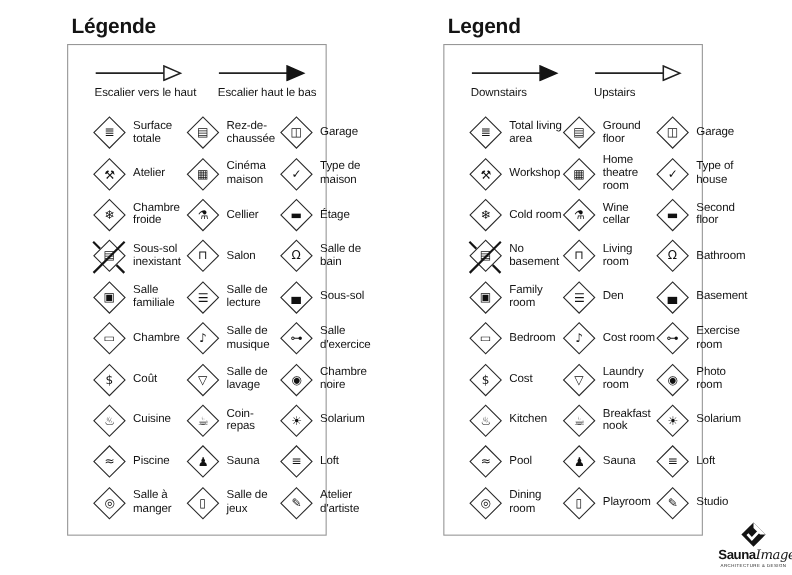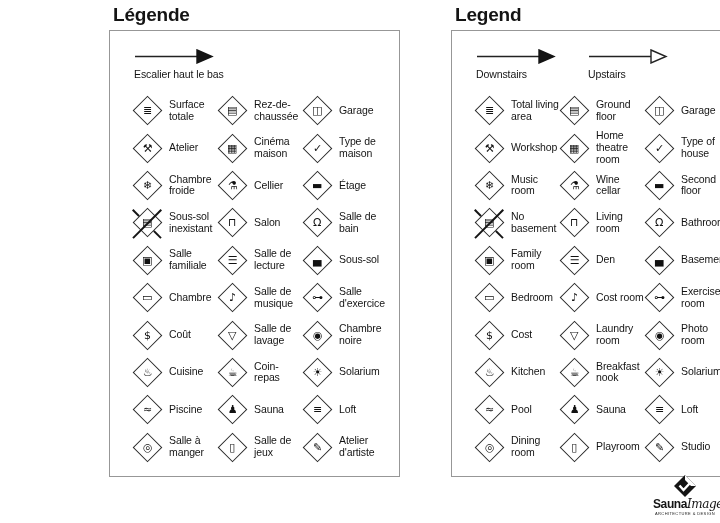--- a/index.html
+++ b/index.html
@@ -1,21 +1,21 @@
 <!DOCTYPE html>
 <html><head>
 <meta charset="utf-8">
 <style>
   html,body{margin:0;padding:0;}
   body{
     width:720px;height:523px;position:relative;overflow:hidden;
     background:#ffffff;color:#141414;
     font-family:"Liberation Sans", sans-serif;
   }
-  .panel{position:absolute;top:2px;width:291px;margin-left:48px;}
+  .panel{position:absolute;top:12px;width:236px;}
   #panel-0{left:61px;}
   #panel-1{left:371px;padding-left:32px;}
   .panel-title{
     font-size:19px;font-weight:bold;letter-spacing:-0.2px;
     margin:0 0 0 4px;height:28px;line-height:26px;
   }
   .box{
     border:1px solid #979797;background:#fff;
     height:447px;box-sizing:border-box;
     padding:16px 0 0 22px;
@@ -59,20 +59,27 @@
 </head>
 <body>
 
 <section class="panel" id="panel-0">
   <h1 class="panel-title">Légende</h1>
   <div class="box">
     <div class="arrows">
       <div class="arrow-block">
         <svg viewBox="0 0 80 15">
           <line x1="1" y1="7.5" x2="63" y2="7.5" stroke="#222" stroke-width="1.6"></line>
+          <polygon class="head" points="63,1 78,7.5 63,14" fill="#fff" stroke="#222" stroke-width="1.4"></polygon>
+        </svg>
+        <span class="arrow-label">Escalier vers le haut</span>
+      </div>
+      <div class="arrow-block">
+        <svg viewBox="0 0 80 15">
+          <line x1="1" y1="7.5" x2="63" y2="7.5" stroke="#222" stroke-width="1.6"></line>
           <polygon class="head" points="63,1 78,7.5 63,14" fill="#141414" stroke="#141414" stroke-width="1.4"></polygon>
         </svg>
         <span class="arrow-label">Escalier haut le bas</span>
       </div>
     </div>
     <div class="grid">
   <div class="cell">
     <span class="icon">
       <span class="diamond">
         <span class="glyph">≣</span>
@@ -418,21 +425,21 @@
     </span>
     <span class="label">Type of house</span>
   </div>
 
   <div class="cell">
     <span class="icon">
       <span class="diamond">
         <span class="glyph">❄</span>
       </span>
     </span>
-    <span class="label">Music room</span>
+    <span class="label">Cold room</span>
   </div>
 
   <div class="cell">
     <span class="icon">
       <span class="diamond">
         <span class="glyph">⚗</span>
       </span>
     </span>
     <span class="label">Wine cellar</span>
   </div>

